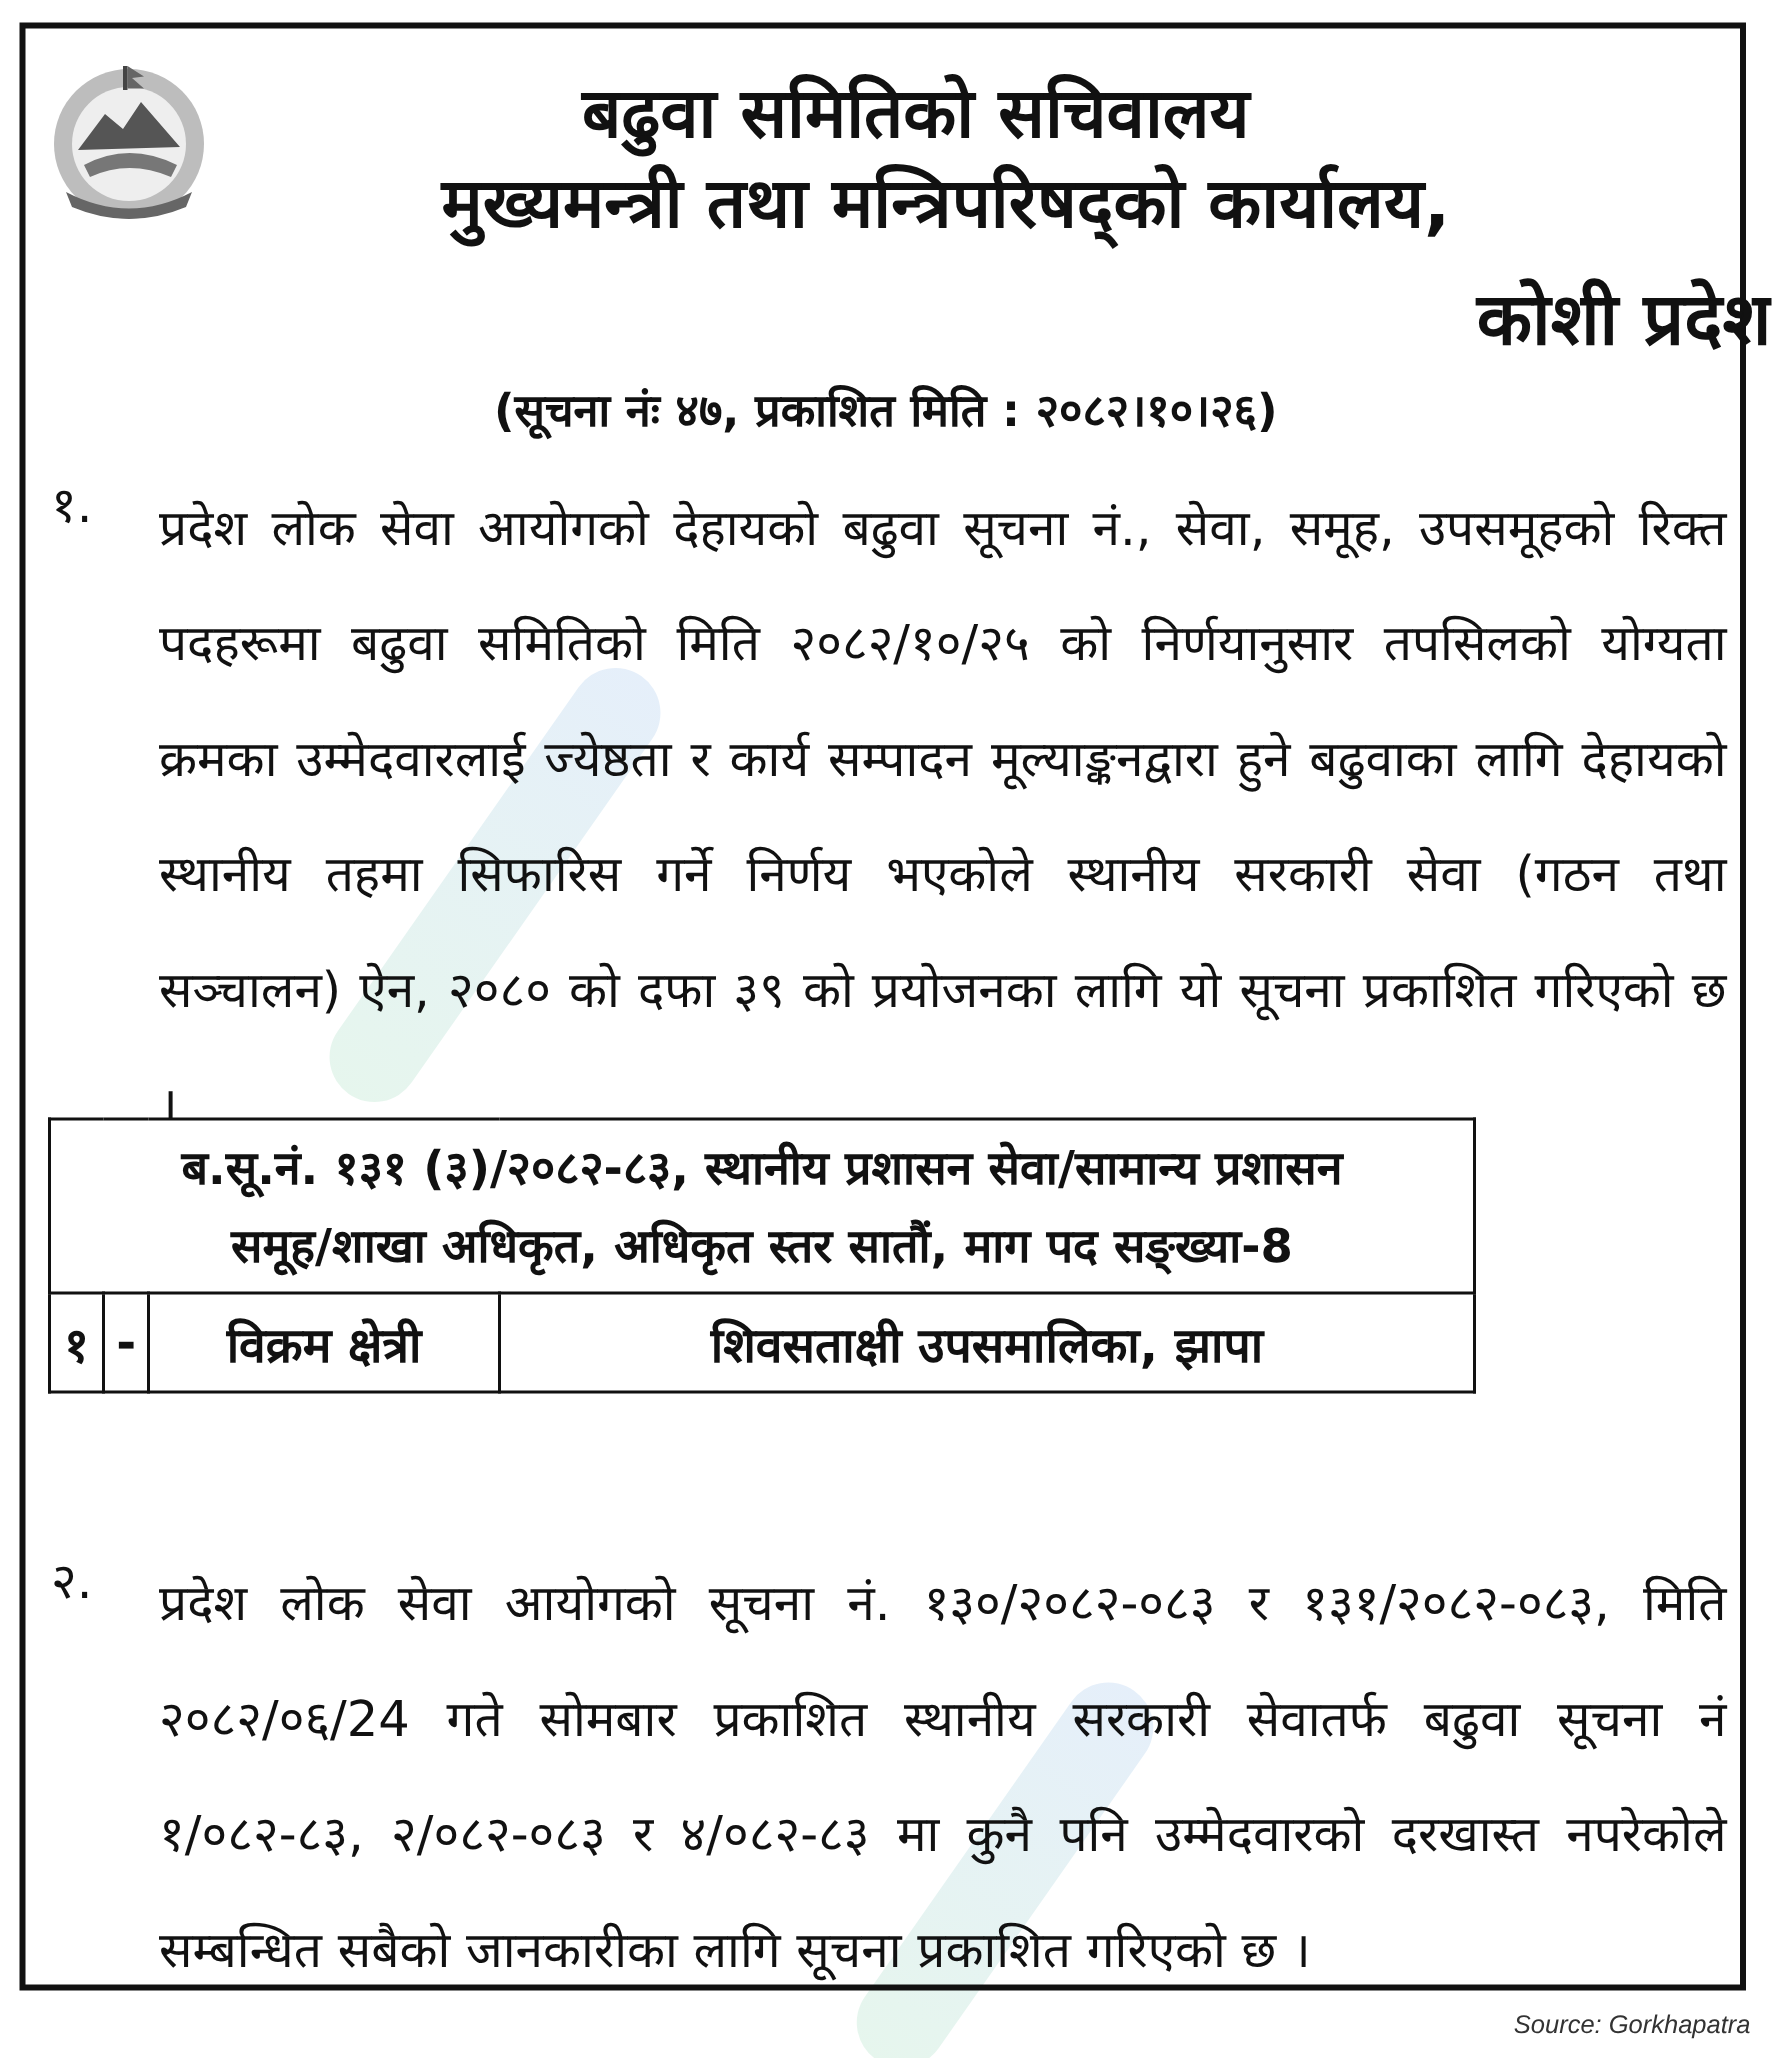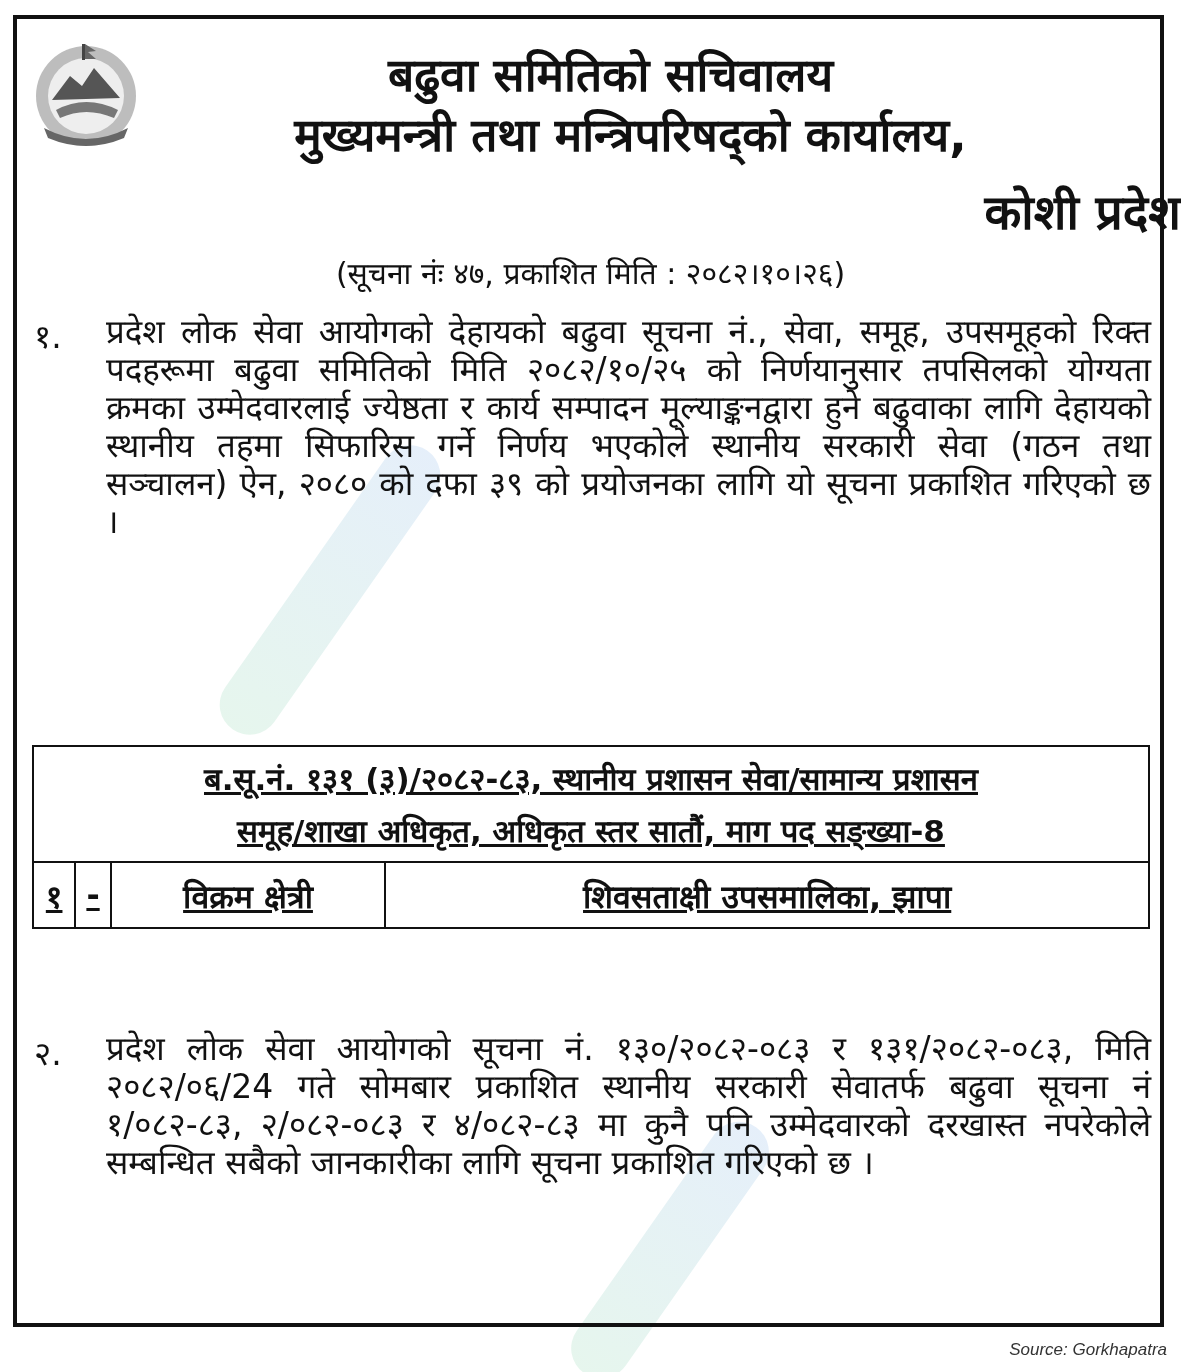--- a/index.html
+++ b/index.html
@@ -10,29 +10,29 @@
          background:linear-gradient(#2a7ad6,#2fb36b); border-radius:30px; }
   .wm2 { left:640px; top:1100px; width:60px; height:300px; transform:rotate(35deg);
          background:linear-gradient(#2a7ad6,#2fb36b); border-radius:30px; }
   .notice-frame { position:absolute; left:13px; top:15px; width:1151px; height:1312px;
                   border:4px solid #111; box-sizing:border-box; background:transparent; }
   .emblem { position:absolute; left:30px; top:38px; width:112px; height:112px; }
   .title { position:absolute; left:0; width:100%; text-align:center; font-weight:bold; color:#111; }
   .t1 { top:42px; font-size:46px; padding-left:40px; box-sizing:border-box; }
   .t2 { top:102px; font-size:46px; padding-left:80px; box-sizing:border-box; }
   .t3 { top:178px; font-size:48px;text-align:right; }
-  .t4 { top:252px; font-size:30px; font-weight:normal; }
-  .para { position:absolute; font-size:33px; line-height:38px; color:#111; text-align:justify; }
+  .t4 { top:252px; font-size:30px; font-weight:bold; }
+  .para { position:absolute; font-size:33px; line-height:77px; color:#111; text-align:justify; }
   .para-num { position:absolute; font-size:33px; color:#111; }
   .p1-num { left:34px; top:313px; }
   .p1 { left:106px; top:313px; width:1045px; }
   .p2-num { left:34px; top:1030px; }
   .p2 { left:106px; top:1030px; width:1045px; }
-  .tbl { position:absolute; left:32px; top:745px; width:1118px; border:2px solid #111;
-         border-collapse:collapse; box-sizing:border-box;text-decoration:underline; }
+  .tbl { position:absolute; left:32px; top:745px; width:952px; border:2px solid #111;
+         border-collapse:collapse; box-sizing:border-box; }
   .tbl td, .tbl th { border:2px solid #111; }
   .tbl .caption-cell { text-align:center; font-weight:bold; font-size:31px; line-height:52px;
                        padding:6px 10px 4px 10px; background:#fff; }
   .tbl .head th { background:#e5e5e5; font-weight:bold; font-size:30px; height:64px; padding:0 4px; }
   .tbl .row td { font-weight:bold; font-size:32px; height:62px; text-align:center; background:#fff; }
   .source { position:absolute; right:14px; top:1340px; font-style:italic; font-size:17px; color:#333;
             font-family:"Liberation Sans", sans-serif; }
 </style>
 </head>
 <body>

